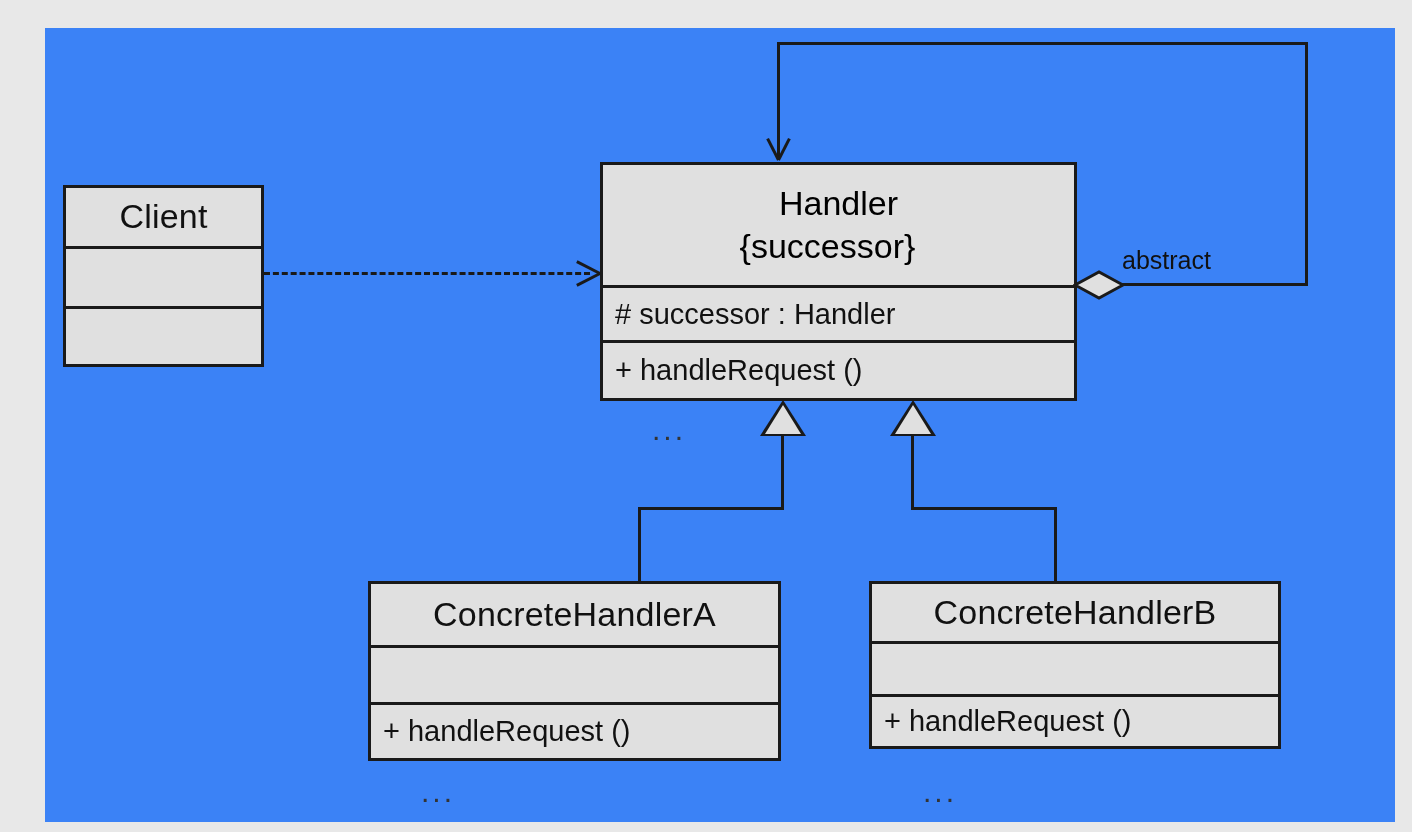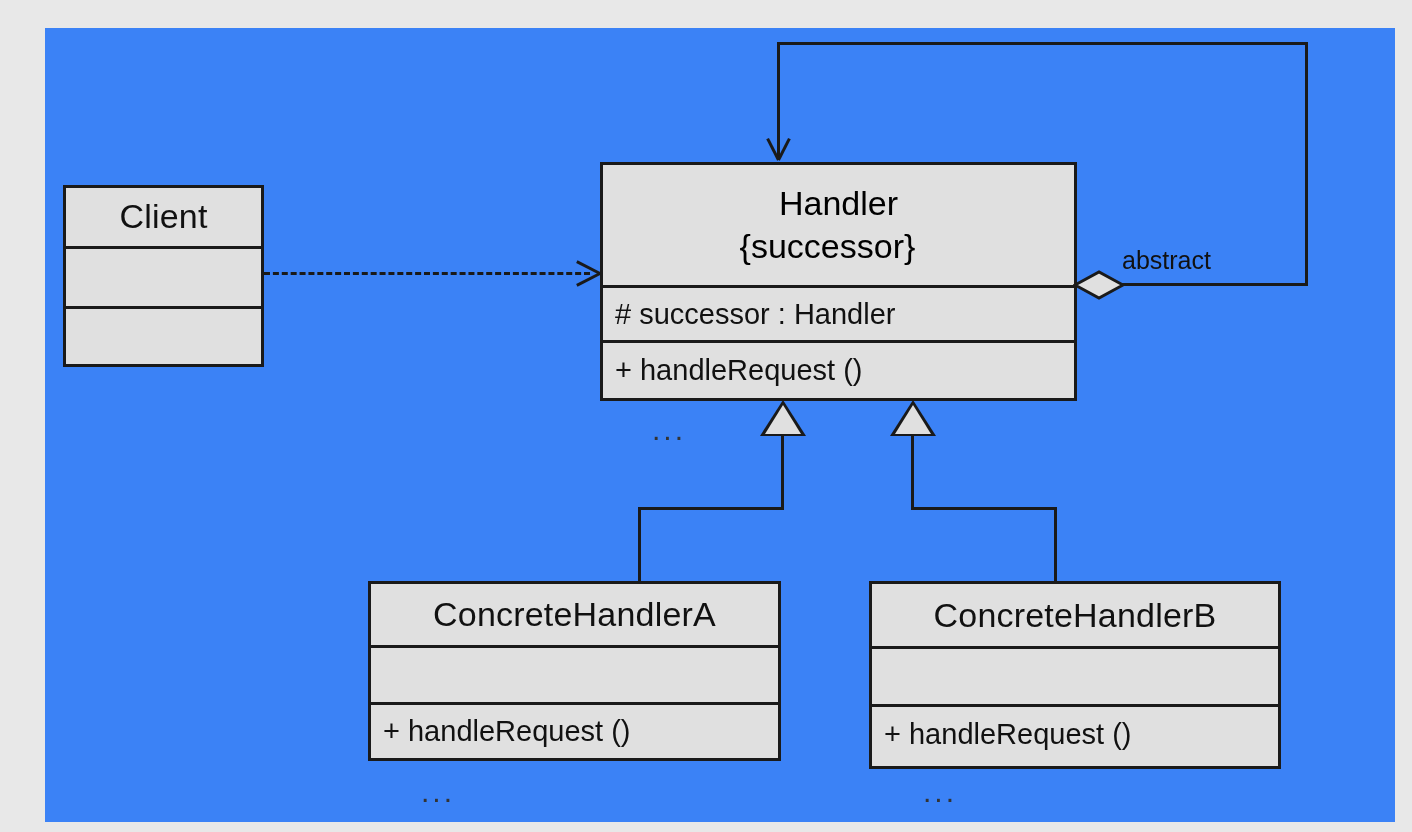--- a/index.html
+++ b/index.html
@@ -208,21 +208,21 @@
     <div class="compartment empty-comp" style="height:58px;">
       <span class="member"></span>
     </div>
     <div class="compartment" style="height:57px;">
       <span class="member">+  handleRequest ()</span>
     </div>
   </div>
   <div class="ellipsis" style="left:421px; top:777px;">...</div>
 
   
-  <div class="uml-class" style="left:869px; top:581px; width:412px; height:188px;">
+  <div class="uml-class" style="left:869px; top:581px; width:412px; height:168px;">
     <div class="compartment class-name" style="height:62px;">
       <span>ConcreteHandlerB</span>
     </div>
     <div class="compartment empty-comp" style="height:58px;">
       <span class="member"></span>
     </div>
     <div class="compartment" style="height:57px;">
       <span class="member">+  handleRequest ()</span>
     </div>
   </div>

